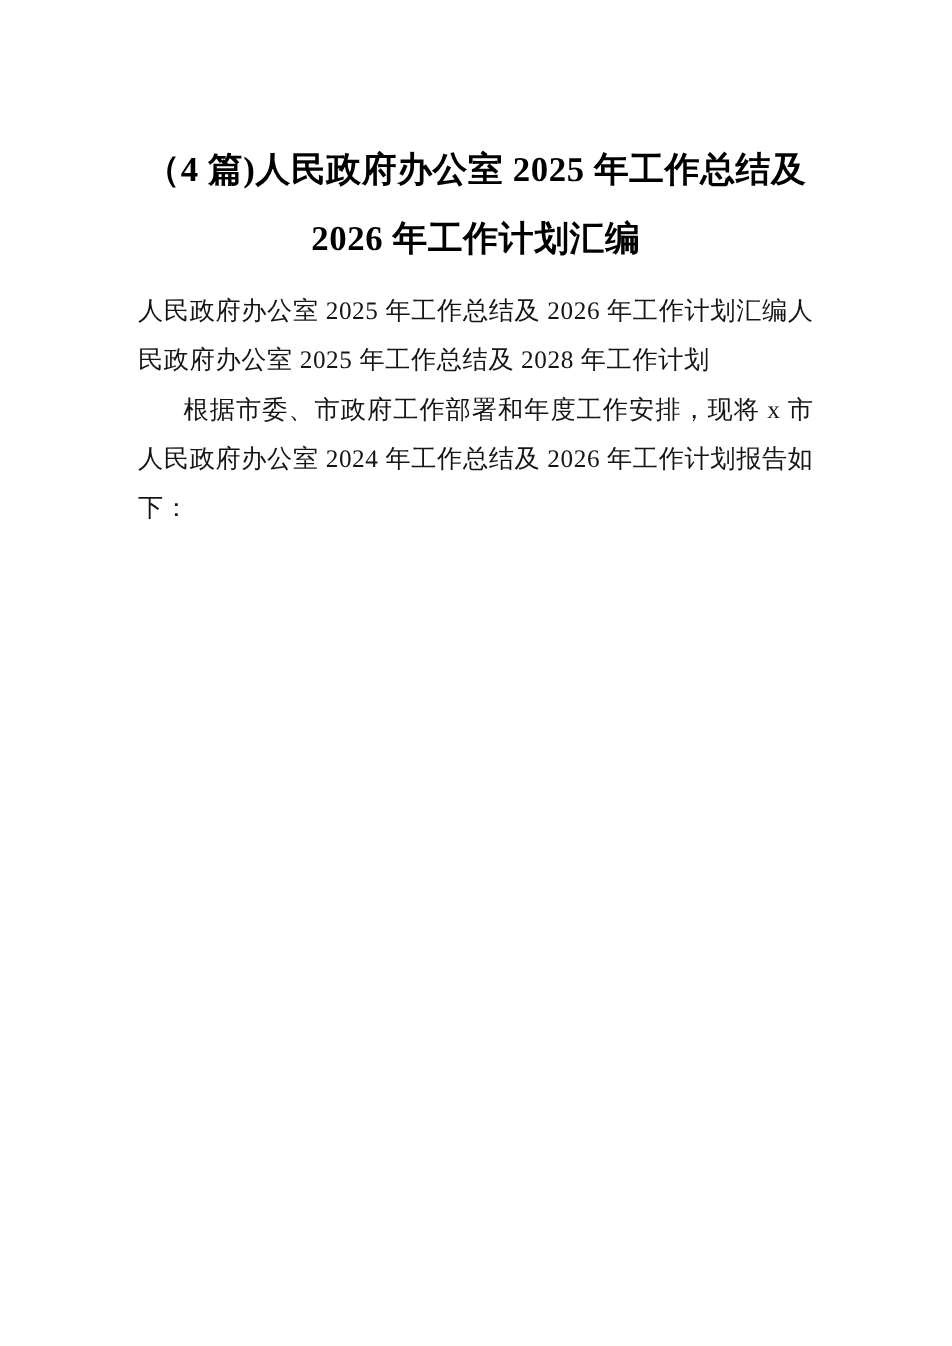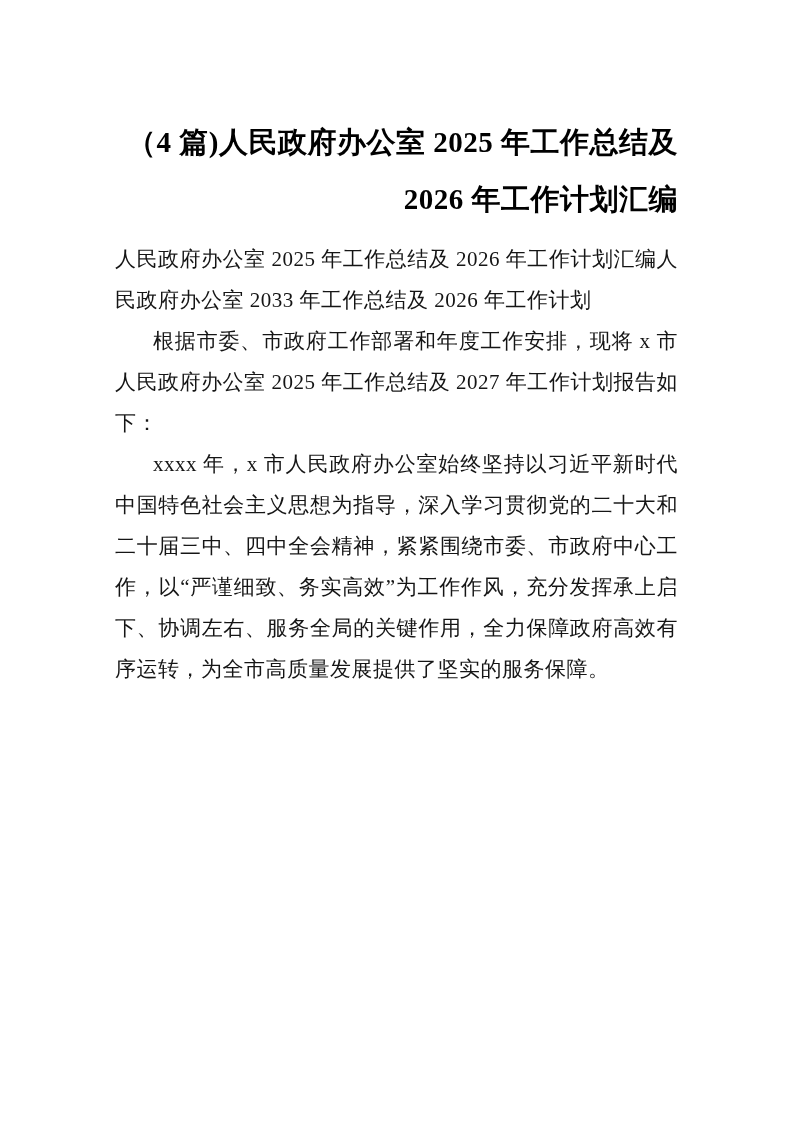--- a/index.html
+++ b/index.html
@@ -15,21 +15,21 @@
     overflow: hidden;
     font-family: "Liberation Serif", "DejaVu Serif", serif;
     color: #000000;
   }
   .doc-title {
     margin: 0;
     padding: 114px 115px 0 115px;
     font-size: 29px;
     line-height: 57px;
     font-weight: 700;
-    text-align: right;
+    text-align: center;
     color: #000000;
     letter-spacing: 0.5px;
   }
   .doc-body {
     margin-top: 11px;
     padding: 0 115px;
     font-size: 21px;
     line-height: 41px;
     color: #151515;
     text-align: justify;
@@ -44,17 +44,16 @@
   .para.no-indent {
     text-indent: 0;
   }
 </style>
 </head>
 <body>
 
 <div class="page">
   <h1 class="doc-title">（4 篇)人民政府办公室 2025 年工作总结及 2026 年工作计划汇编</h1>
   <div class="doc-body">
-    <p class="para no-indent">人民政府办公室 2025 年工作总结及 2026 年工作计划汇编人民政府办公室 2033 年工作总结及 2026 年工作计划</p>
-    <p class="para">根据市委、市政府工作部署和年度工作安排，现将 x 市人民政府办公室 2025 年工作总结及 2027 年工作计划报告如下：</p>
-    <p class="para">xxxx 年，x 市人民政府办公室始终坚持以习近平新时代中国特色社会主义思想为指导，深入学习贯彻党的二十大和二十届三中、四中全会精神，紧紧围绕市委、市政府中心工作，以“严谨细致、务实高效”为工作作风，充分发挥承上启下、协调左右、服务全局的关键作用，全力保障政府高效有序运转，为全市高质量发展提供了坚实的服务保障。</p>
+    <p class="para no-indent">人民政府办公室 2025 年工作总结及 2026 年工作计划汇编人民政府办公室 2025 年工作总结及 2028 年工作计划</p>
+    <p class="para">根据市委、市政府工作部署和年度工作安排，现将 x 市人民政府办公室 2024 年工作总结及 2026 年工作计划报告如下：</p>
   </div>
 </div>
 
 </body></html>

